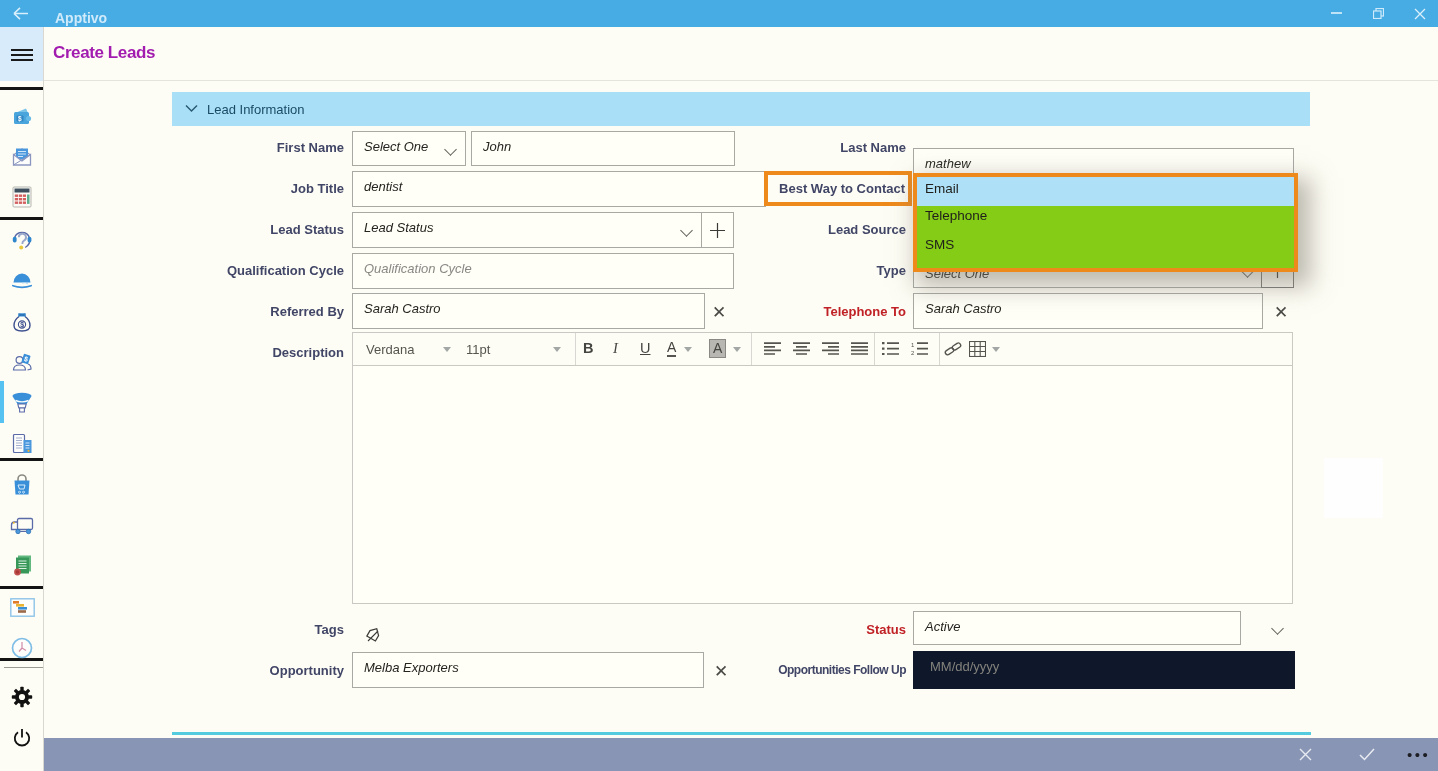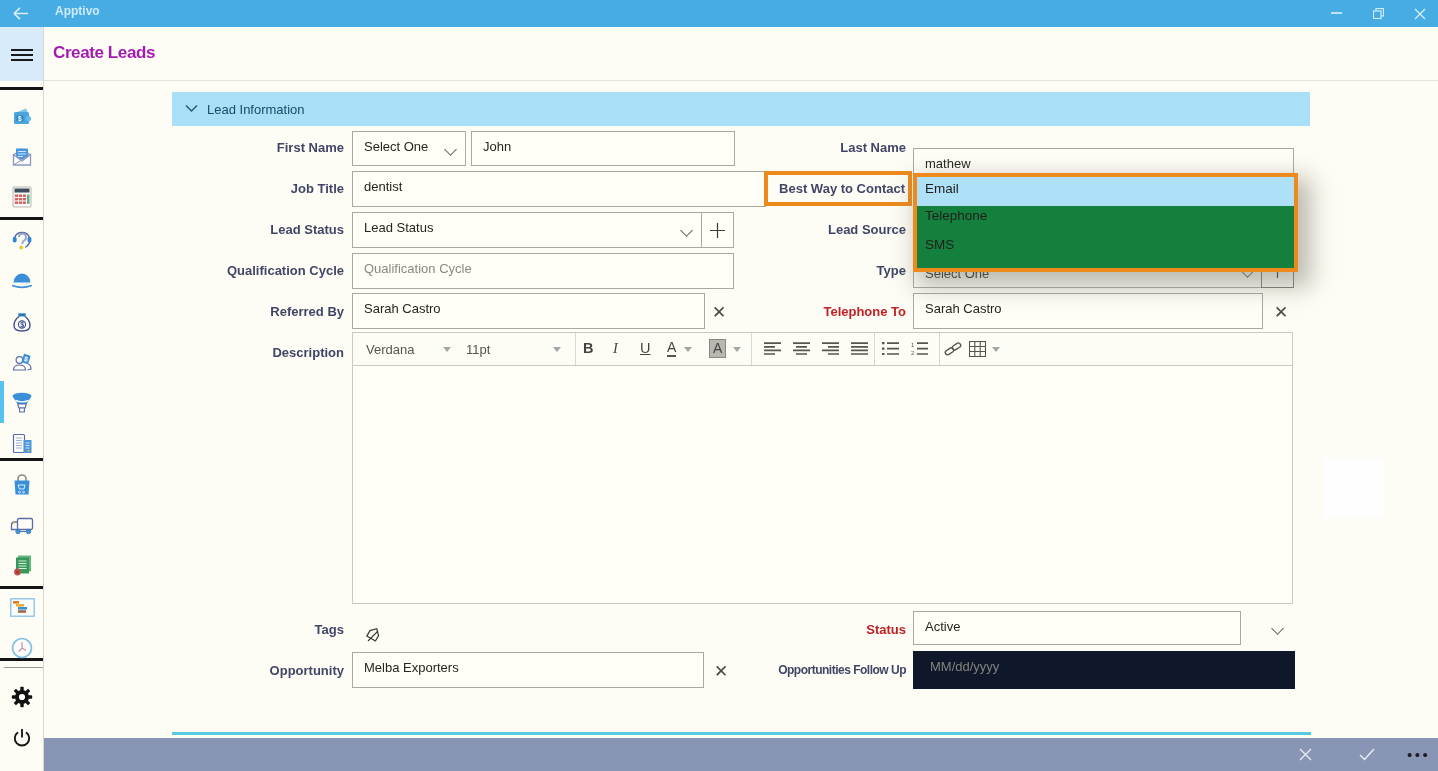--- a/index.html
+++ b/index.html
@@ -1,35 +1,35 @@
 <!DOCTYPE html>
 <html><head>
 <meta charset="utf-8">
 <style>
   * { margin:0; padding:0; box-sizing:border-box; }
   html,body { width:1438px; height:771px; overflow:hidden; }
   body { font-family:"Liberation Sans", sans-serif; background:#fefdf5; position:relative; }
   .abs { position:absolute; }
   .lbl { position:absolute; font-size:13px; font-weight:bold; color:#414667; text-align:right; line-height:14px; }
   .rlbl { color:#c02126; }
-  .inp { position:absolute; background:#fffef7; border:1px solid #a9a9a4; font-size:13px; color:#25241f; padding:7px 0 0 11px; }
+  .inp { position:absolute; background:#fffef7; border:1px solid #a9a9a4; font-size:13px; color:#25241f; padding:7px 0 0 11px;font-style:italic; }
   .ph { color:#8a8883; }
   .chev { position:absolute; width:9px; height:9px; border-right:1.4px solid #5f5e5a; border-bottom:1.4px solid #5f5e5a; transform:rotate(45deg); }
   .tri { position:absolute; width:0; height:0; border-left:4px solid transparent; border-right:4px solid transparent; border-top:5px solid #a2a7a6; }
   .xicon { position:absolute; font-size:17px; color:#4a4a46; font-weight:normal; }
   svg { display:block; }
 </style>
 </head>
 <body>
 
 <div class="abs" style="left:0;top:0;width:1438px;height:27px;background:#46ace3;">
   <svg class="abs" style="left:12px;top:6px;" width="17" height="15" viewBox="0 0 17 15">
     <path d="M2 7.5 H16 M2 7.5 L8 1.8 M2 7.5 L8 13.2" stroke="#d9effb" stroke-width="1.6" fill="none"></path>
   </svg>
-  <div class="abs" style="left:55px;top:4px;font-size:12px;font-weight:bold;color:#cfeafa;">Apptivo</div>
+  <div class="abs" style="left:55px;top:10px;font-size:14px;font-weight:bold;color:#cfeafa;">Apptivo</div>
   <div class="abs" style="left:1331px;top:12px;width:11px;height:2px;background:#bfe3f6;"></div>
   <svg class="abs" style="left:1373px;top:8px;" width="11" height="11" viewBox="0 0 11 11">
     <rect x="3" y="0.5" width="7.5" height="7.5" fill="none" stroke="#cfeafa" stroke-width="1.2"></rect>
     <rect x="0.5" y="3" width="7.5" height="7.5" fill="#46ace3" stroke="#cfeafa" stroke-width="1.2"></rect>
   </svg>
   <svg class="abs" style="left:1414px;top:8px;" width="12" height="12" viewBox="0 0 12 12">
     <path d="M1 1 L11 11 M11 1 L1 11" stroke="#d9effb" stroke-width="1.3"></path>
   </svg>
 </div>
 
@@ -302,21 +302,21 @@
 <div class="lbl" style="left:144px;top:664px;width:200px;">Opportunity</div>
 <div class="inp" style="left:352px;top:652px;width:352px;height:36px;">Melba Exporters</div>
 <div class="xicon" style="left:714px;top:661px;">✕</div>
 <div class="lbl" style="left:706px;top:663px;width:200px;font-size:12px;letter-spacing:-0.5px;">Opportunities Follow Up</div>
 <div class="abs ph" style="left:913px;top:651px;width:382px;height:38px;background:#0f172a;font-size:13px;padding:8px 0 0 17px;color:#83827c;">MM/dd/yyyy</div>
 
 <div class="abs" style="left:1324px;top:458px;width:59px;height:60px;background:#fefefe;"></div>
 
 <div class="abs" style="left:764px;top:171px;width:148px;height:35px;border:4px solid #ee8a1c;background:#fefdf5;"></div>
 <div class="lbl" style="left:705px;top:182px;width:200px;">Best Way to Contact</div>
-<div class="abs" id="popup" style="left:913px;top:173px;width:385px;height:99px;border:4px solid #ee8a1c;background:#15803d;box-shadow:8px 10px 22px 5px rgba(125,122,108,0.5);">
+<div class="abs" id="popup" style="left:913px;top:173px;width:385px;height:99px;border:4px solid #ee8a1c;background:#84cc16;box-shadow:8px 10px 22px 5px rgba(125,122,108,0.5);">
   <div class="abs" style="left:0;top:0;width:377px;height:29px;background:#aee1f8;"></div>
   <div class="abs" style="left:8px;top:4px;font-size:13.5px;color:#1f1e1b;">Email</div>
   <div class="abs" style="left:8px;top:31px;font-size:13.5px;color:#1f1e1b;">Telephone</div>
   <div class="abs" style="left:8px;top:60px;font-size:13.5px;color:#1f1e1b;">SMS</div>
 </div>
 
 <div class="abs" style="left:172px;top:732px;width:1139px;height:3px;background:#55cbe0;"></div>
 <div class="abs" style="left:44px;top:738px;width:1394px;height:33px;background:#8995b4;">
   <svg class="abs" style="left:1255px;top:10px;" width="13" height="13" viewBox="0 0 13 13">
       <path d="M1 1 L12 12 M12 1 L1 12" stroke="#e8ecf2" stroke-width="1.4"></path>

